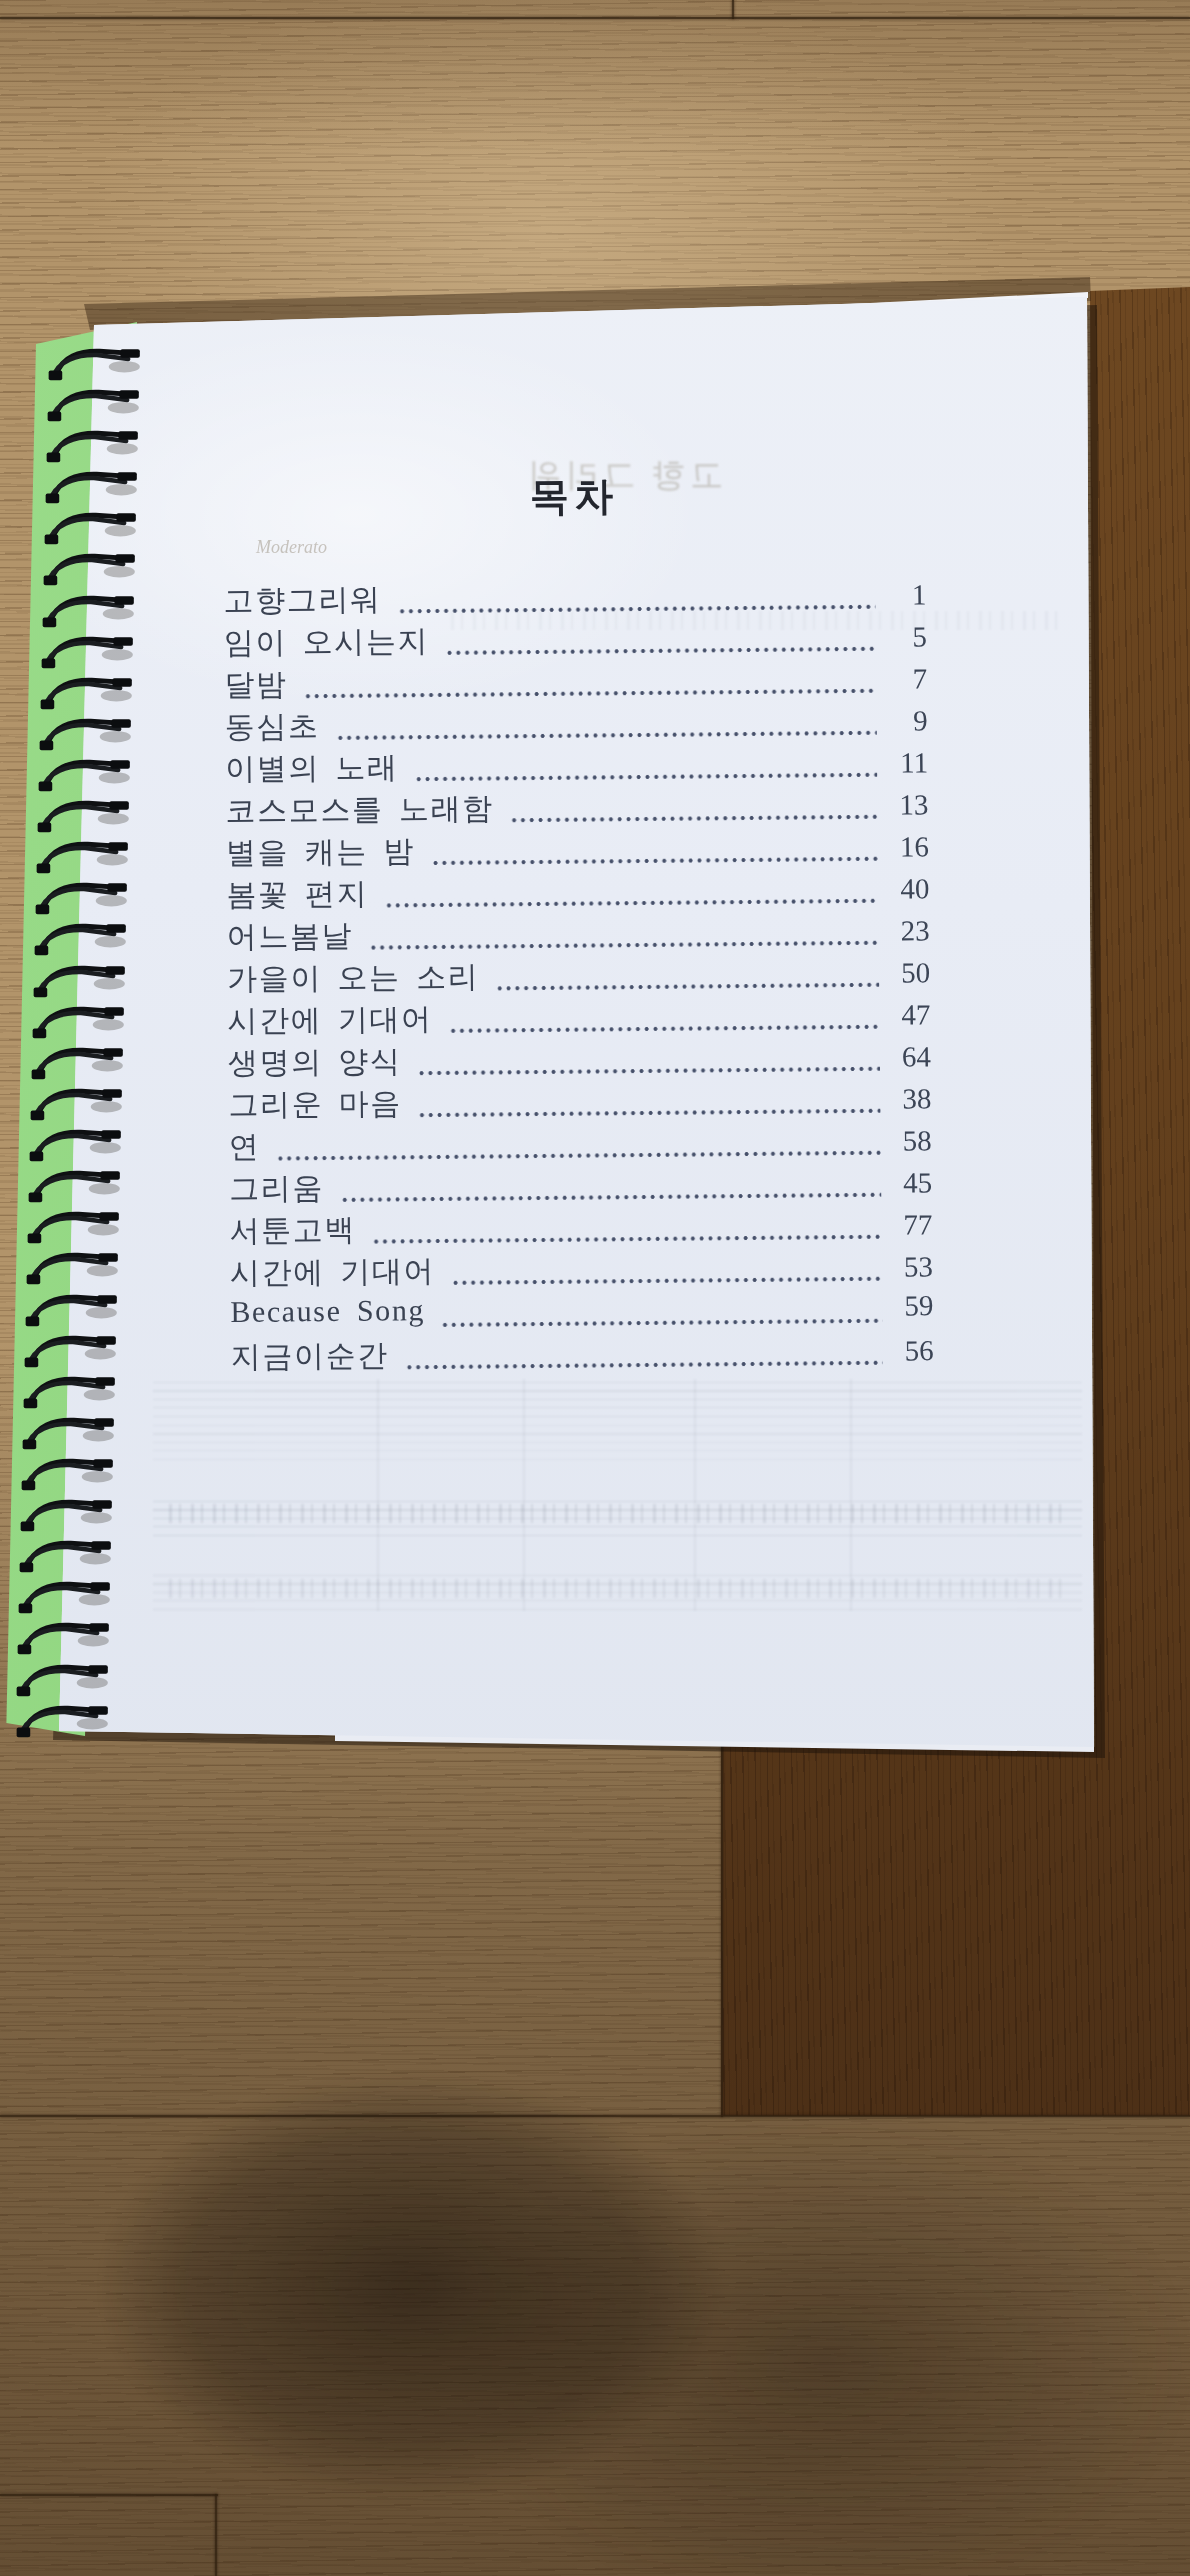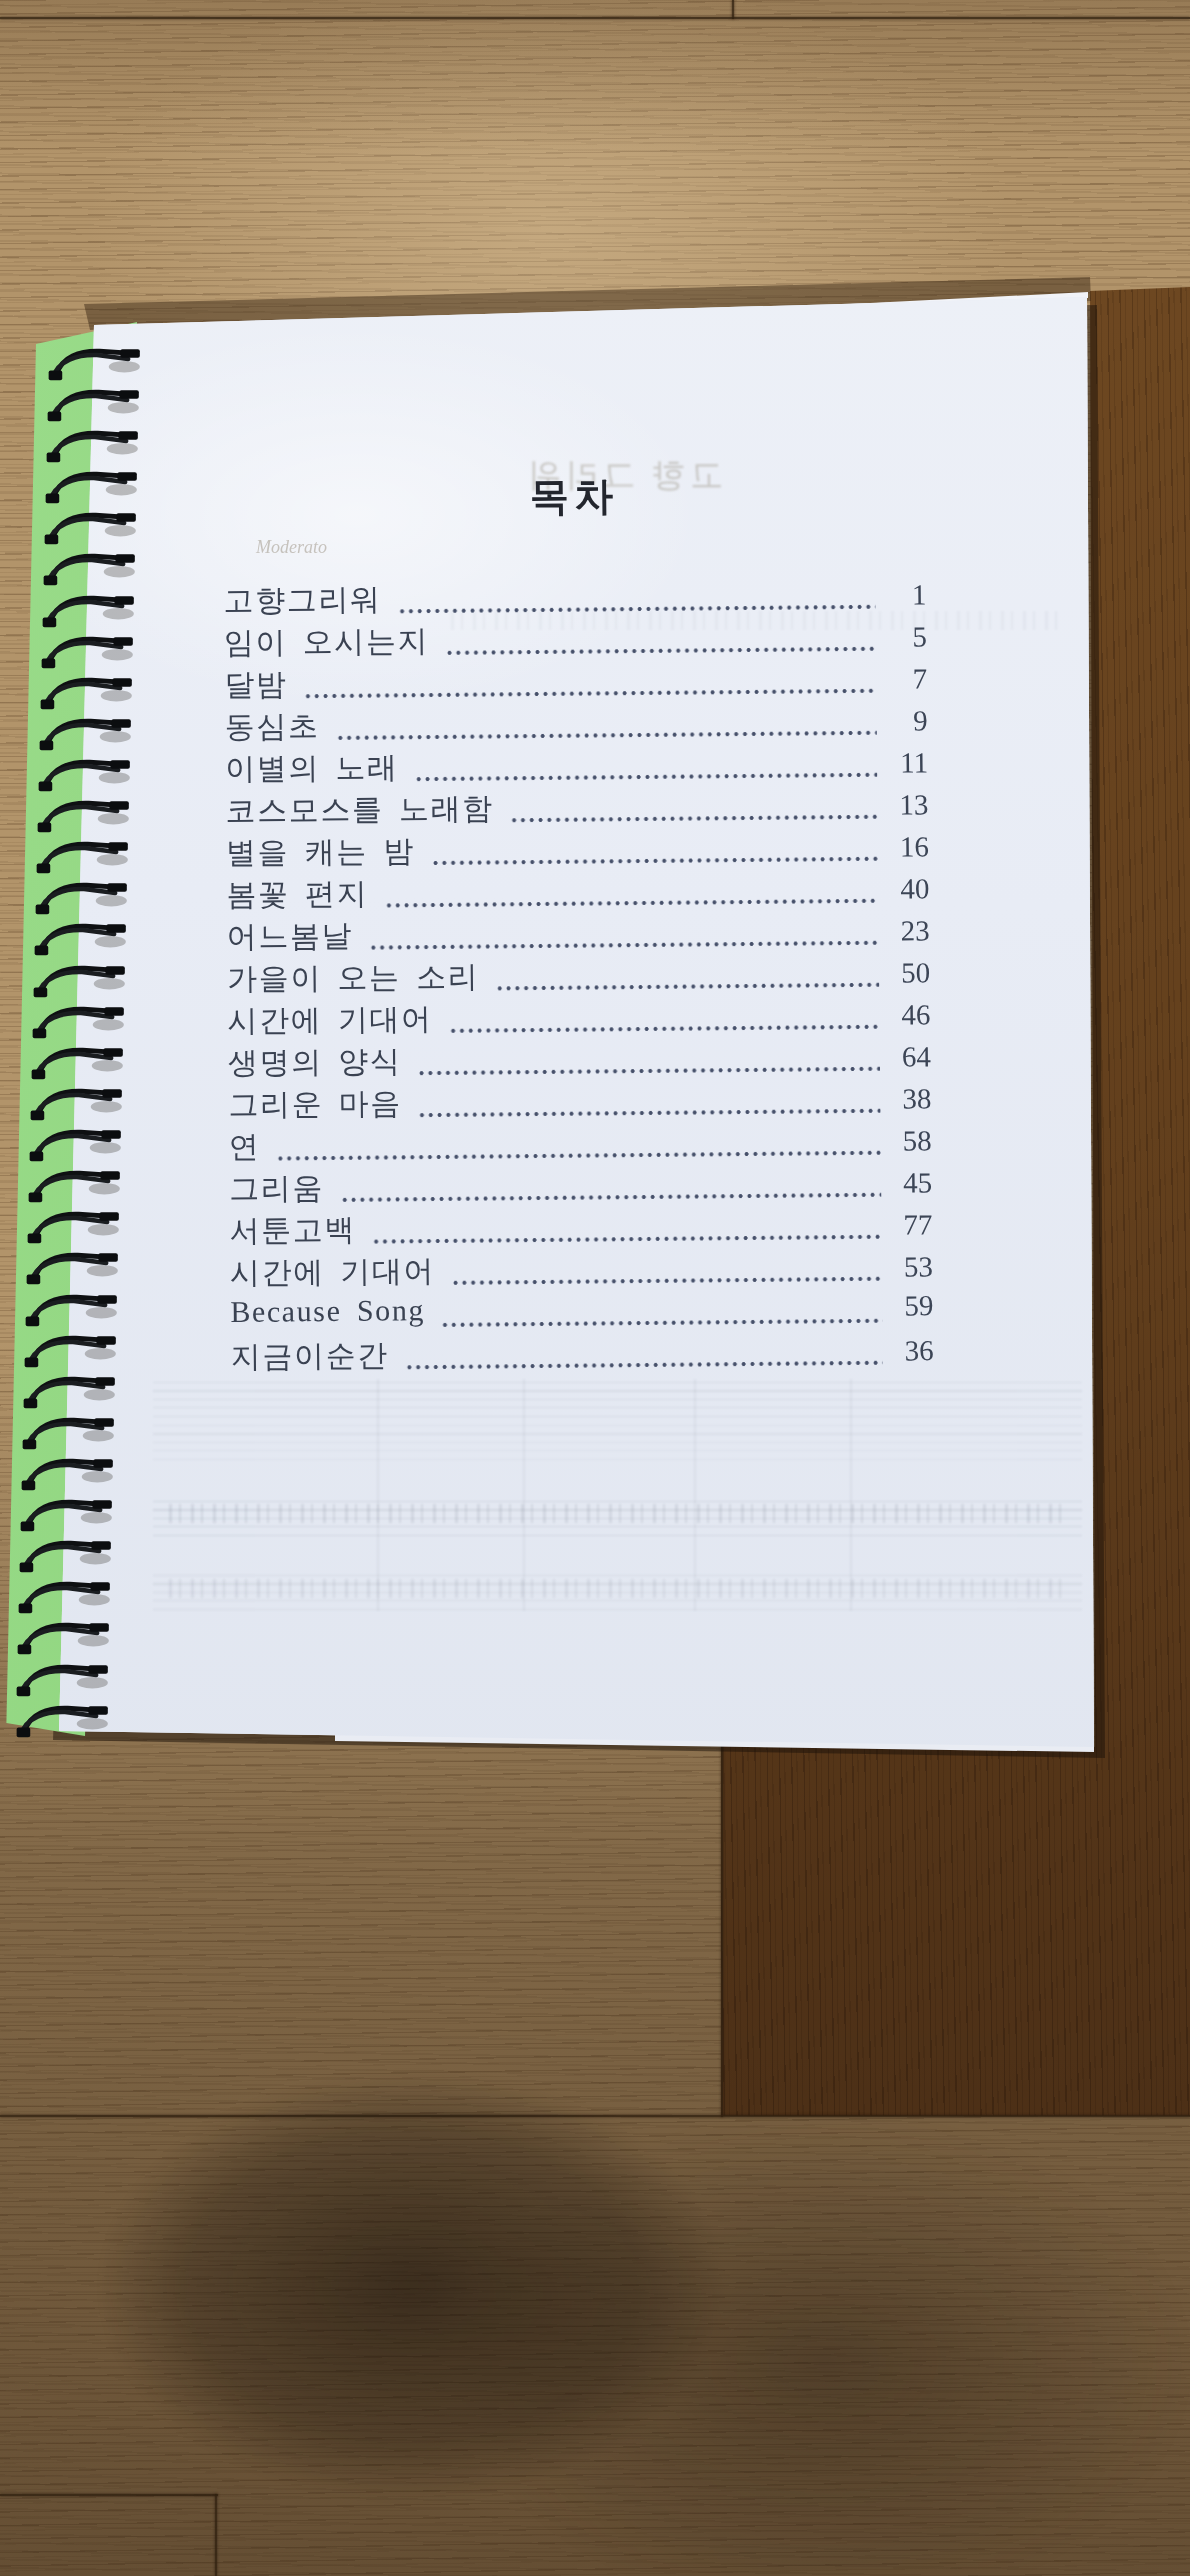--- a/index.html
+++ b/index.html
@@ -170,21 +170,21 @@
 
   <div class="row">
     <span class="t">가을이 오는 소리</span>
     <span class="dots"></span>
     <span class="p">50</span>
   </div>
 
   <div class="row">
     <span class="t">시간에 기대어</span>
     <span class="dots"></span>
-    <span class="p">46</span>
+    <span class="p">47</span>
   </div>
 
   <div class="row">
     <span class="t">생명의 양식</span>
     <span class="dots"></span>
     <span class="p">64</span>
   </div>
 
   <div class="row">
     <span class="t">그리운 마음</span>
@@ -218,21 +218,21 @@
 
   <div class="row">
     <span class="t">Because Song</span>
     <span class="dots"></span>
     <span class="p">59</span>
   </div>
 
   <div class="row">
     <span class="t">지금이순간</span>
     <span class="dots"></span>
-    <span class="p">36</span>
+    <span class="p">56</span>
   </div>
 </div>
       </div>
 
       <div class="notes" style="top:611px;left:451px;opacity:0.05;"></div>
       <div class="staff" style="top:1382px;opacity:0.09;"></div>
       <div class="staff" style="top:1425px;opacity:0.07;"></div>
       <div class="staff" style="top:1501px;opacity:0.13;"></div>
       <div class="staff" style="top:1575px;opacity:0.10;"></div>
       <div class="notes" style="top:1504px;opacity:0.13;"></div>

